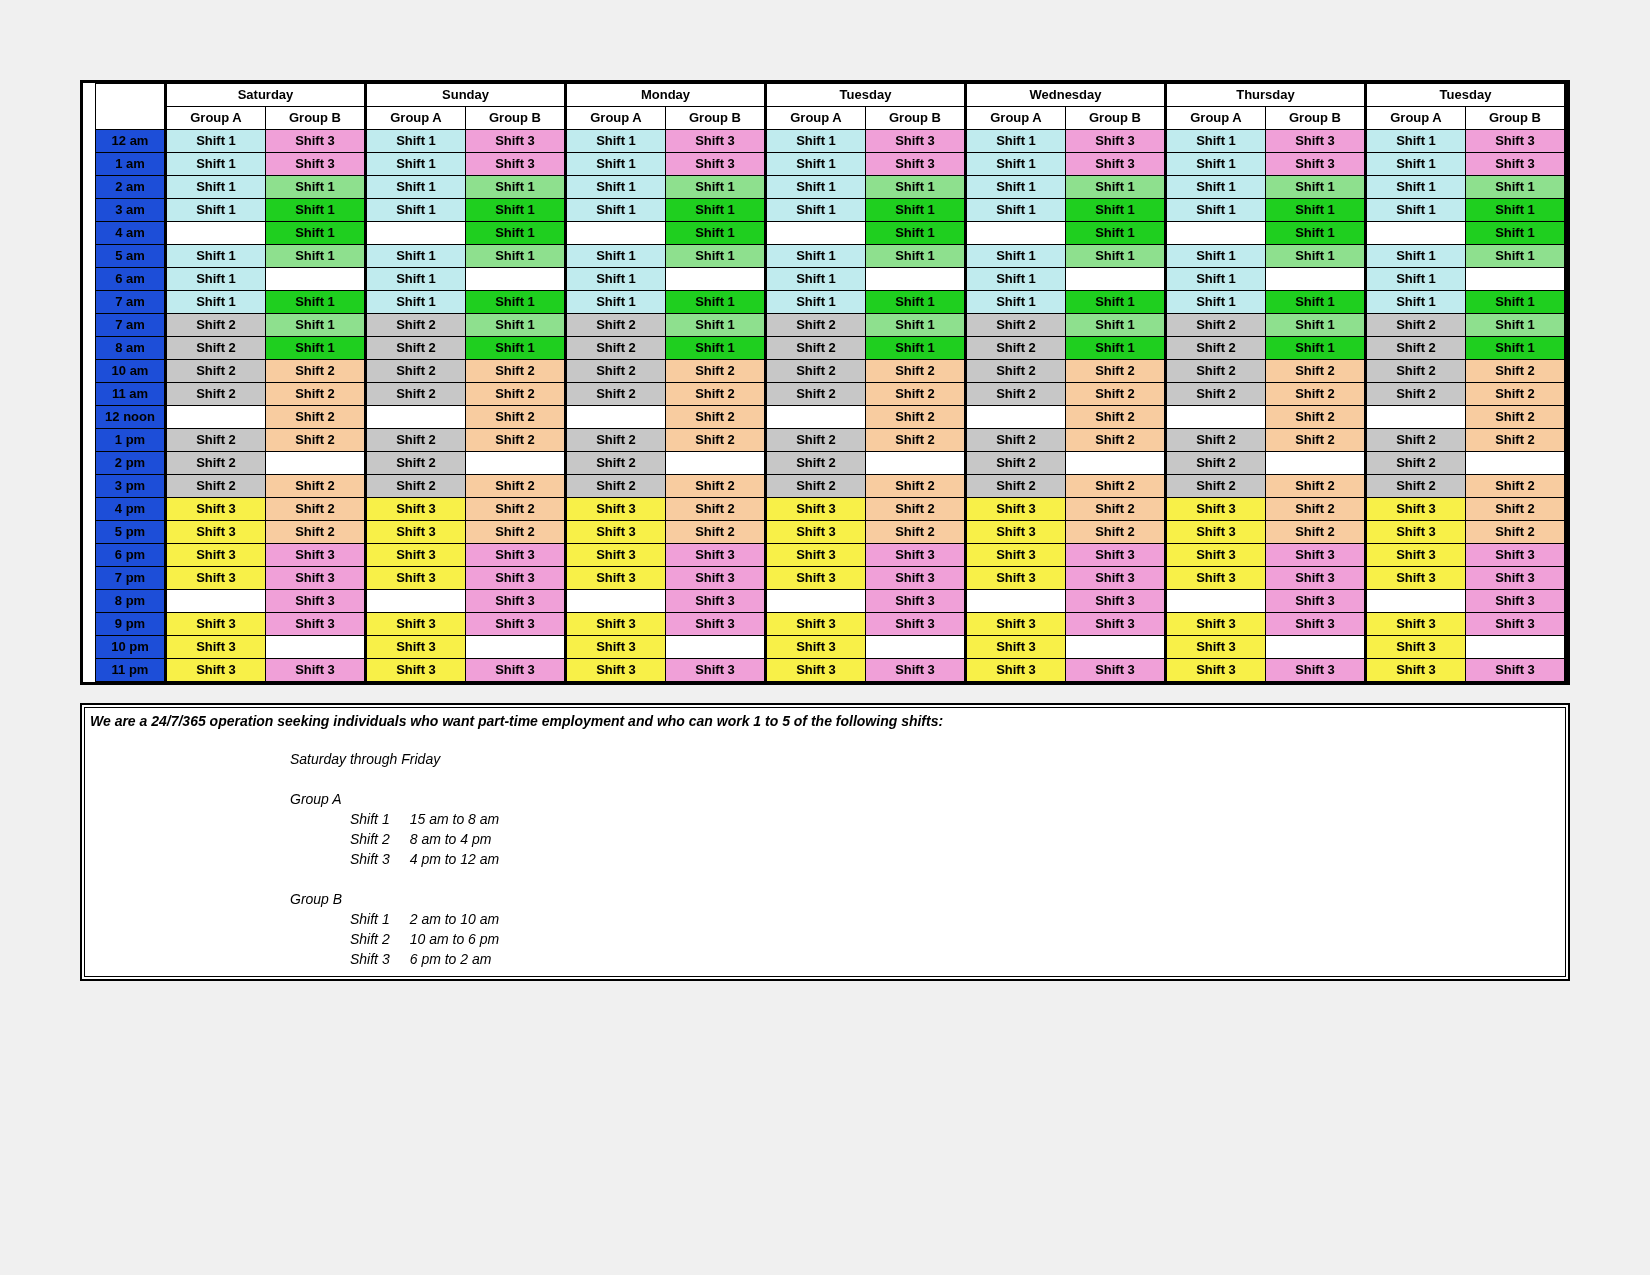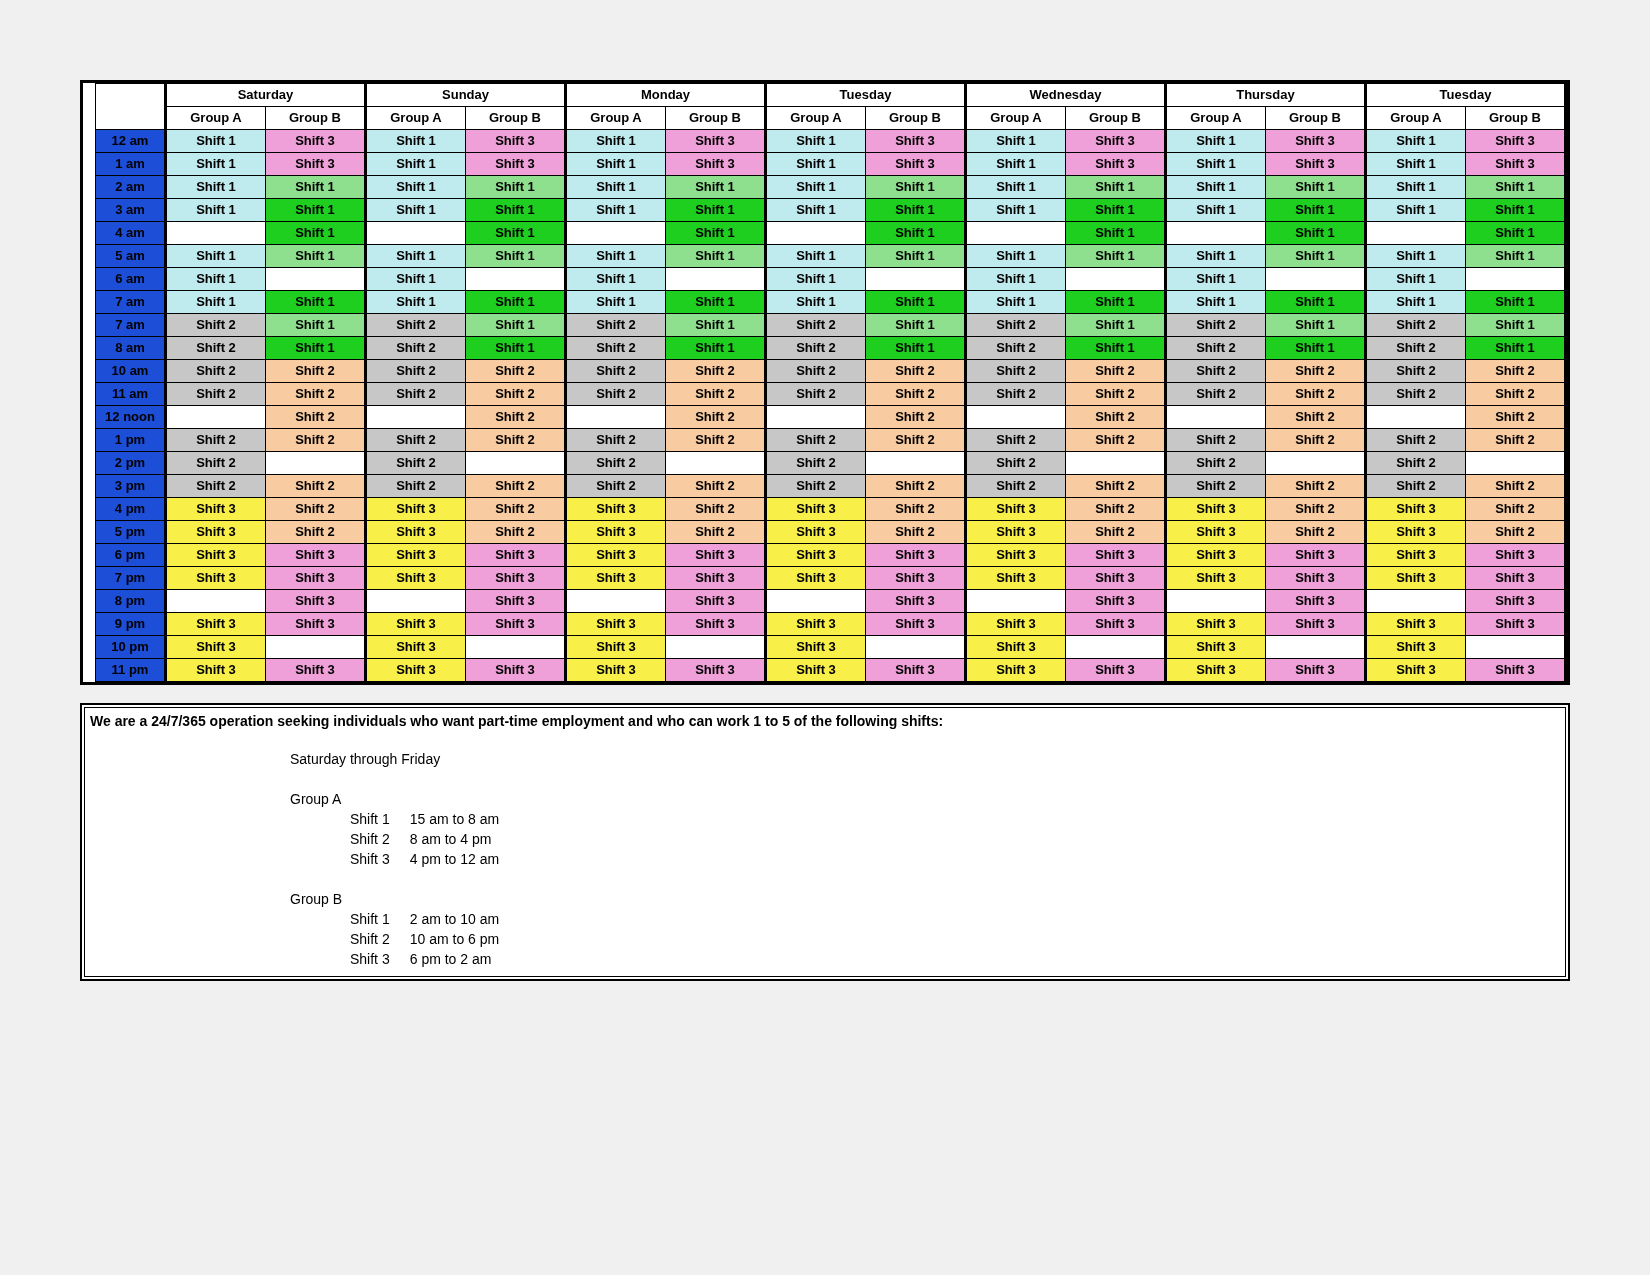--- a/index.html
+++ b/index.html
@@ -57,20 +57,21 @@
 
 .desc-box {
   margin-top: 18px;
   border: 2px solid #000;
   box-shadow: inset 0 0 0 2px #fff, inset 0 0 0 3px #000;
   padding: 6px 8px 10px 8px;
   background: #fff;
   font-family: Arial, sans-serif;
   font-size: 14px;
   line-height: 20px;
+  font-style: italic;
 }
 .desc-box .headline { font-weight: bold; margin-bottom: 18px; }
 .desc-box .indent1 { margin-left: 200px; }
 .desc-box table.sched-def { margin-left: 260px; border-collapse: collapse; }
 .desc-box table.sched-def td { padding: 0 20px 0 0; font-size: 14px; }
 .desc-box .footnote { font-weight: bold; margin-top: 18px; }
 </style>
 </head>
 <body>
 

